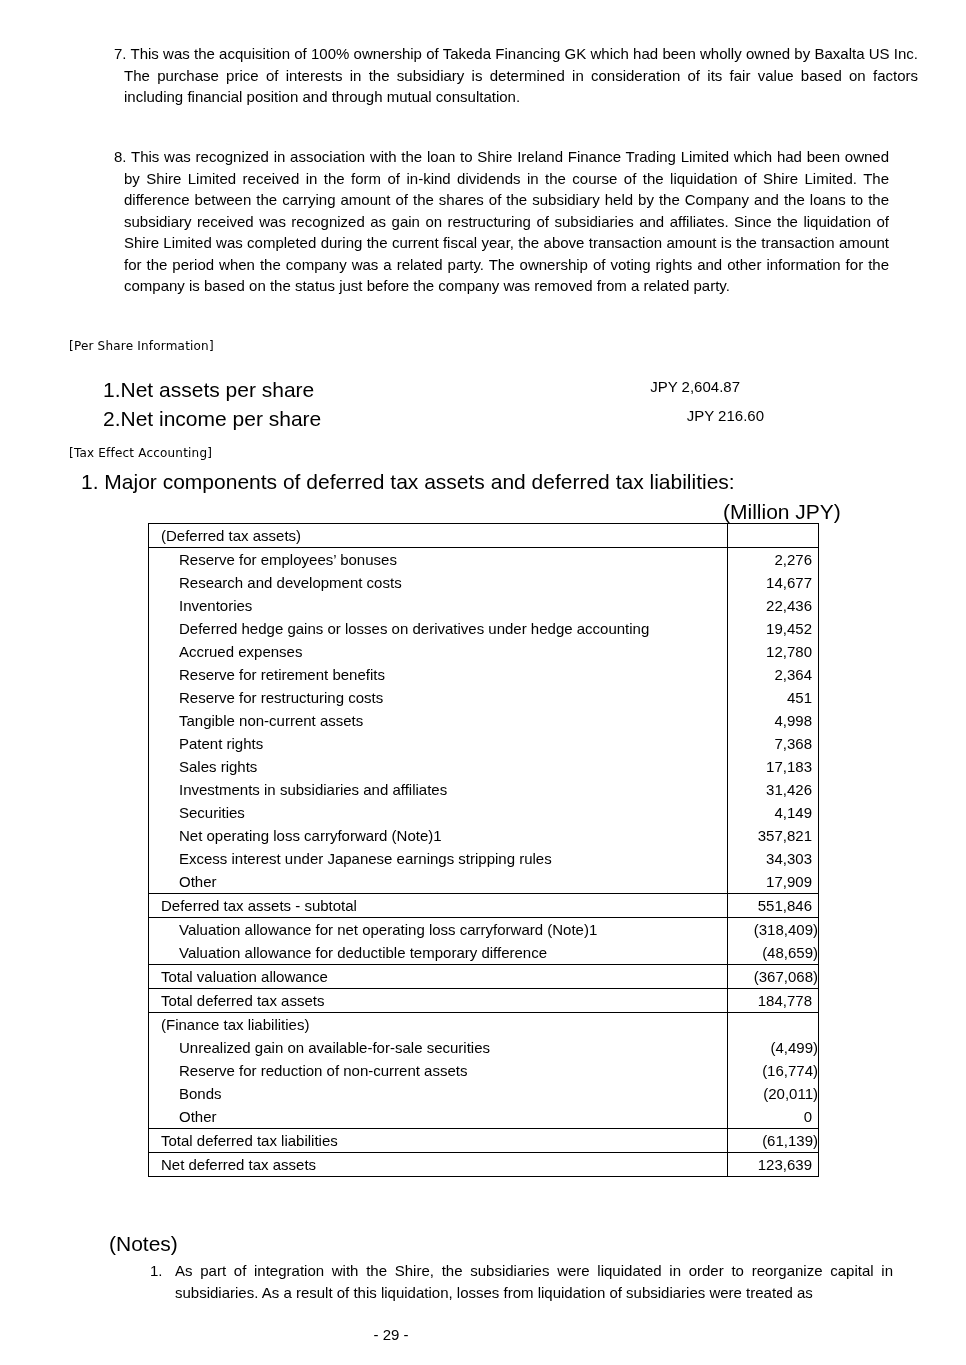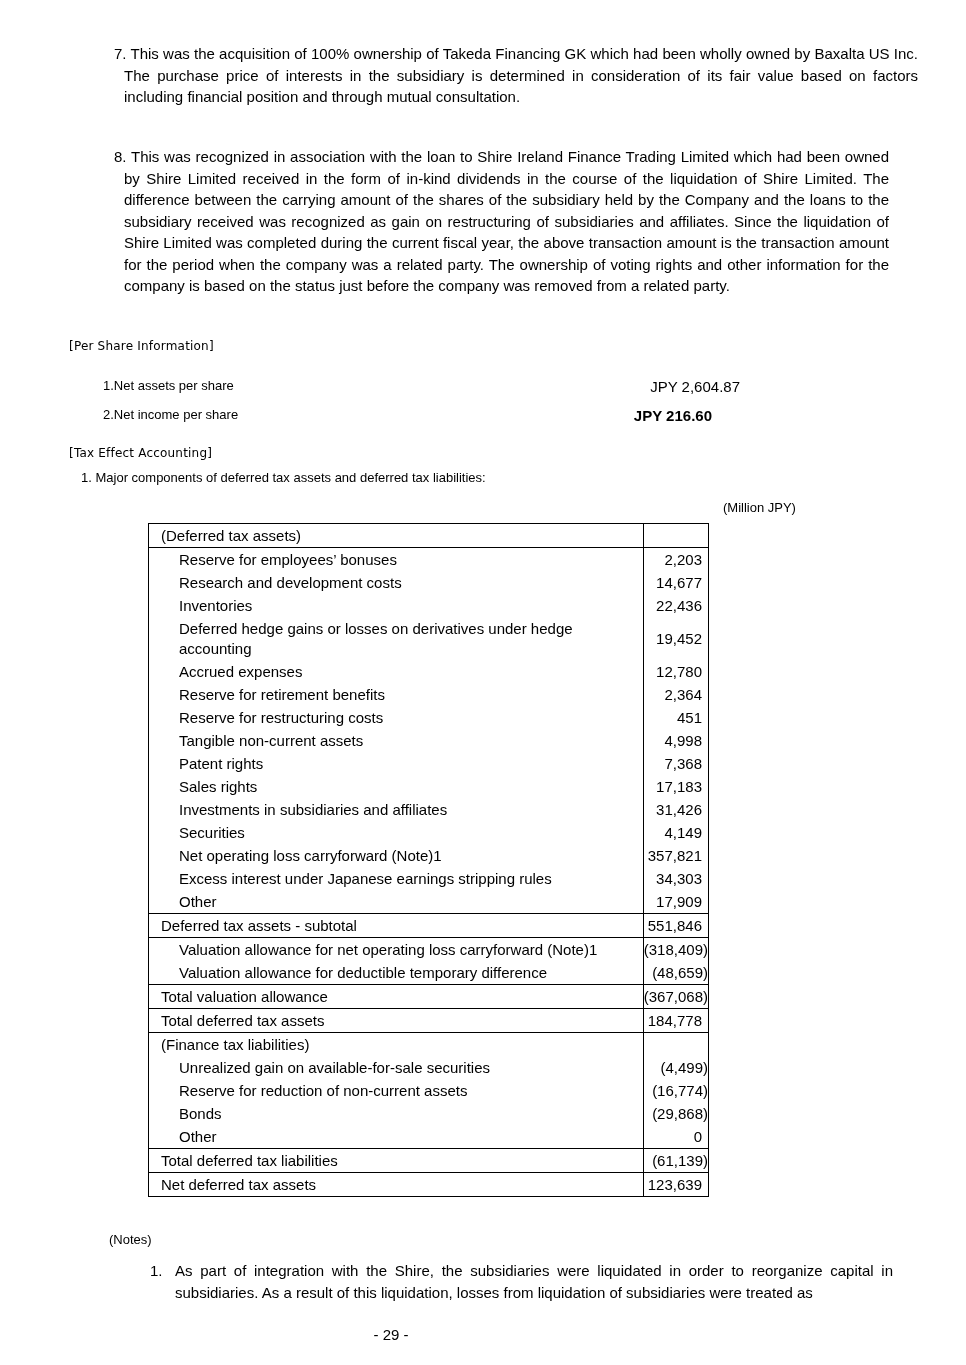--- a/index.html
+++ b/index.html
@@ -8,24 +8,24 @@
     font-family: "Liberation Sans", sans-serif; color: #000; font-size: 15px;
   }
   .para {
     position: absolute; text-align: justify; line-height: 21.5px;
     font-size: 15px;
   }
   .hang { padding-left: 10px; text-indent: -10px; }
   .section-title {
     position: absolute; font-family: "DejaVu Sans", sans-serif; font-size: 12px; letter-spacing: 0.2px;
   }
-  .ps-row { position: absolute; font-size: 13px; }
+  .ps-row { position: absolute; font-size: 21px; }
   .ps-val { position: absolute; font-size: 15px; text-align: right; width: 200px; }
   table.tax {
-    position: absolute; left: 148px; top: 523px; width: 561px;
+    position: absolute; left: 148px; top: 523px; width: 671px;
     border-collapse: collapse; font-size: 15px;
   }
   table.tax td {
     border-left: 1.5px solid #000; border-right: 1.5px solid #000;
     padding: 0; vertical-align: top; line-height: 23px;
   }
   table.tax td.lbl { padding-left: 12px; width: 512px; }
   table.tax td.lbl.ind { padding-left: 30px; }
   table.tax td.val { text-align: right; padding-right: 6px; vertical-align: bottom; }
   table.tax td.val.paren { padding-right: 0px; }
@@ -45,46 +45,46 @@
 
 <div class="para hang" style="left:114px; top:146px; width:765px;">
   <span>8.</span>
   <span>This was recognized in association with the loan to Shire Ireland Finance Trading Limited which had been owned by Shire Limited received in the form of in-kind dividends in the course of the liquidation of Shire Limited. The difference between the carrying amount of the shares of the subsidiary held by the Company and the loans to the subsidiary received was recognized as gain on restructuring of subsidiaries and affiliates. Since the liquidation of Shire Limited was completed during the current fiscal year, the above transaction amount is the transaction amount for the period when the company was a related party. The ownership of voting rights and other information for the company is based on the status just before the company was removed from a related party.</span>
 </div>
 
 <div class="section-title" style="left:69px; top:339px;">[Per Share Information]</div>
 <div class="ps-row" style="left:103px; top:378px;">1.Net assets per share</div>
 <div class="ps-val" style="left:540px; top:378px;">JPY 2,604.87</div>
 <div class="ps-row" style="left:103px; top:407px;">2.Net income per share</div>
-<div class="ps-val" style="left:512px; top:407px;font-weight:bold;">JPY 216.60</div>
+<div class="ps-val" style="left:564px; top:407px;">JPY 216.60</div>
 
 <div class="section-title" style="left:69px; top:446px;">[Tax Effect Accounting]</div>
 <div class="ps-row" style="left:81px; top:470px;">1. Major components of deferred tax assets and deferred tax liabilities:</div>
 <div class="ps-row" style="left:723px; top:500px;">(Million JPY)</div>
 
 <table class="tax">
   <tbody>
       <tr class="top">
     <td class="lbl">(Deferred tax assets)</td>
     <td class="val"></td>
   </tr>
   <tr class="top">
     <td class="lbl ind">Reserve for employees’ bonuses</td>
-    <td class="val">2,203</td>
+    <td class="val">2,276</td>
   </tr>
   <tr>
     <td class="lbl ind">Research and development costs</td>
     <td class="val">14,677</td>
   </tr>
   <tr>
     <td class="lbl ind">Inventories</td>
     <td class="val">22,436</td>
   </tr>
   <tr class="two">
-    <td class="lbl ind" style="padding-right:60px;margin-left:32px;">Deferred hedge gains or losses on derivatives under hedge accounting</td>
+    <td class="lbl ind" style="padding-right:36px;margin-left:32px;">Deferred hedge gains or losses on derivatives under hedge accounting</td>
     <td class="val">19,452</td>
   </tr>
   <tr>
     <td class="lbl ind">Accrued expenses</td>
     <td class="val">12,780</td>
   </tr>
   <tr>
     <td class="lbl ind">Reserve for retirement benefits</td>
     <td class="val">2,364</td>
   </tr>
@@ -151,21 +151,21 @@
   <tr>
     <td class="lbl ind">Unrealized gain on available-for-sale securities</td>
     <td class="val paren">(4,499)</td>
   </tr>
   <tr>
     <td class="lbl ind">Reserve for reduction of non-current assets</td>
     <td class="val paren">(16,774)</td>
   </tr>
   <tr>
     <td class="lbl ind">Bonds</td>
-    <td class="val paren">(29,868)</td>
+    <td class="val paren">(20,011)</td>
   </tr>
   <tr>
     <td class="lbl ind">Other</td>
     <td class="val">0</td>
   </tr>
   <tr class="top">
     <td class="lbl">Total deferred tax liabilities</td>
     <td class="val paren">(61,139)</td>
   </tr>
   <tr class="top bot">

